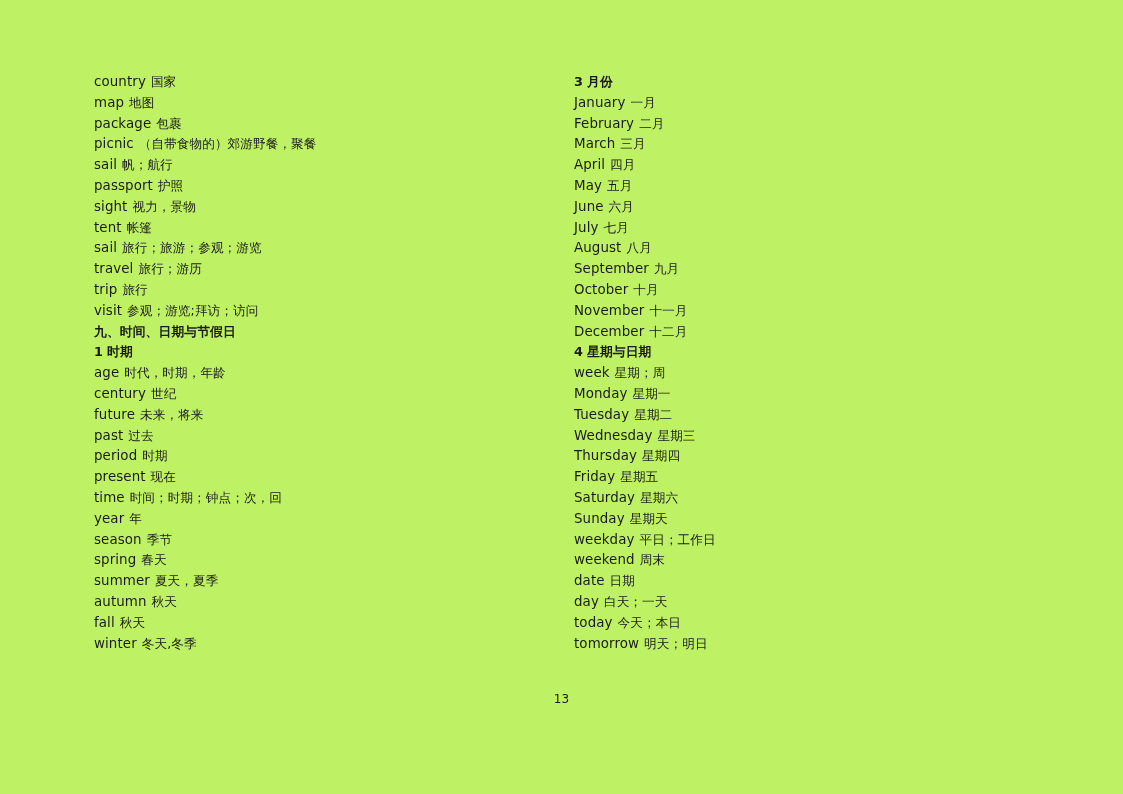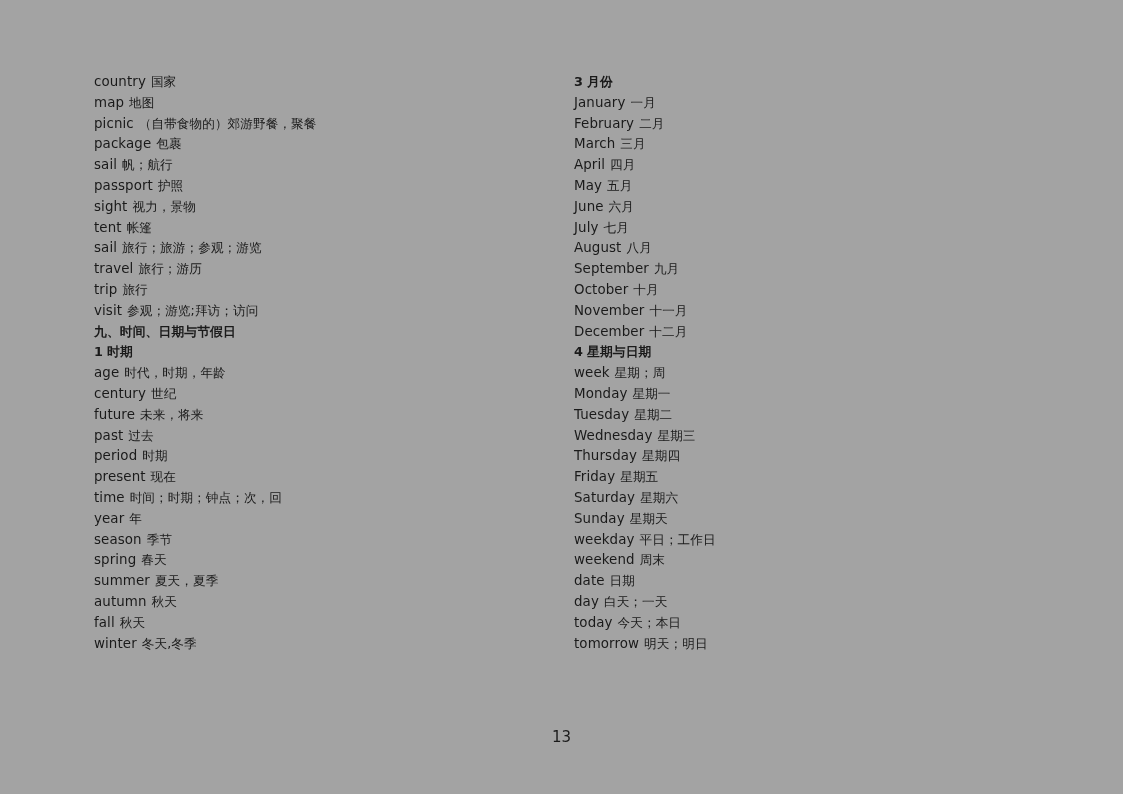--- a/index.html
+++ b/index.html
@@ -8,21 +8,21 @@
     background: #ffffff;
   }
   body {
     font-family: "DejaVu Sans", "Liberation Sans", sans-serif;
     color: #1a1a1a;
   }
   .page {
     position: relative;
     width: 1123px;
     height: 794px;
-    background: #a3a3a3;
+    background: #bef264;
     overflow: hidden;
   }
   .columns {
     position: absolute;
     top: 72px;
     left: 0;
     width: 1123px;
     height: 610px;
   }
   .column {
@@ -58,37 +58,36 @@
   .entry.heading .gloss {
     margin-left: 4px;
     text-align: center;
   }
   .page-number {
     position: absolute;
     top: 692px;
     left: 0;
     width: 1123px;
     text-align: center;
-    font-size: 15px;
+    font-size: 12px;
     color: #1a1a1a;
-    margin-top: 36px;
   }
 </style>
 </head>
 <body>
 
 <div class="page">
 
   <div class="columns">
 
     <div class="column column-left" id="column-left">
         <div class="entry"><span class="term">country</span><span class="gloss">国家</span></div>
         <div class="entry"><span class="term">map</span><span class="gloss">地图</span></div>
+        <div class="entry"><span class="term">package</span><span class="gloss">包裹</span></div>
         <div class="entry"><span class="term">picnic</span><span class="gloss">（自带食物的）郊游野餐，聚餐</span></div>
-        <div class="entry"><span class="term">package</span><span class="gloss">包裹</span></div>
         <div class="entry"><span class="term">sail</span><span class="gloss">帆；航行</span></div>
         <div class="entry"><span class="term">passport</span><span class="gloss">护照</span></div>
         <div class="entry"><span class="term">sight</span><span class="gloss">视力，景物</span></div>
         <div class="entry"><span class="term">tent</span><span class="gloss">帐篷</span></div>
         <div class="entry"><span class="term">sail</span><span class="gloss">旅行；旅游；参观；游览</span></div>
         <div class="entry"><span class="term">travel</span><span class="gloss">旅行；游历</span></div>
         <div class="entry"><span class="term">trip</span><span class="gloss">旅行</span></div>
         <div class="entry"><span class="term">visit</span><span class="gloss">参观；游览;拜访；访问</span></div>
         <div class="entry heading"><span class="term">九、时间、日期与节假日</span></div>
         <div class="entry heading"><span class="term">1</span><span class="gloss">时期</span></div>

